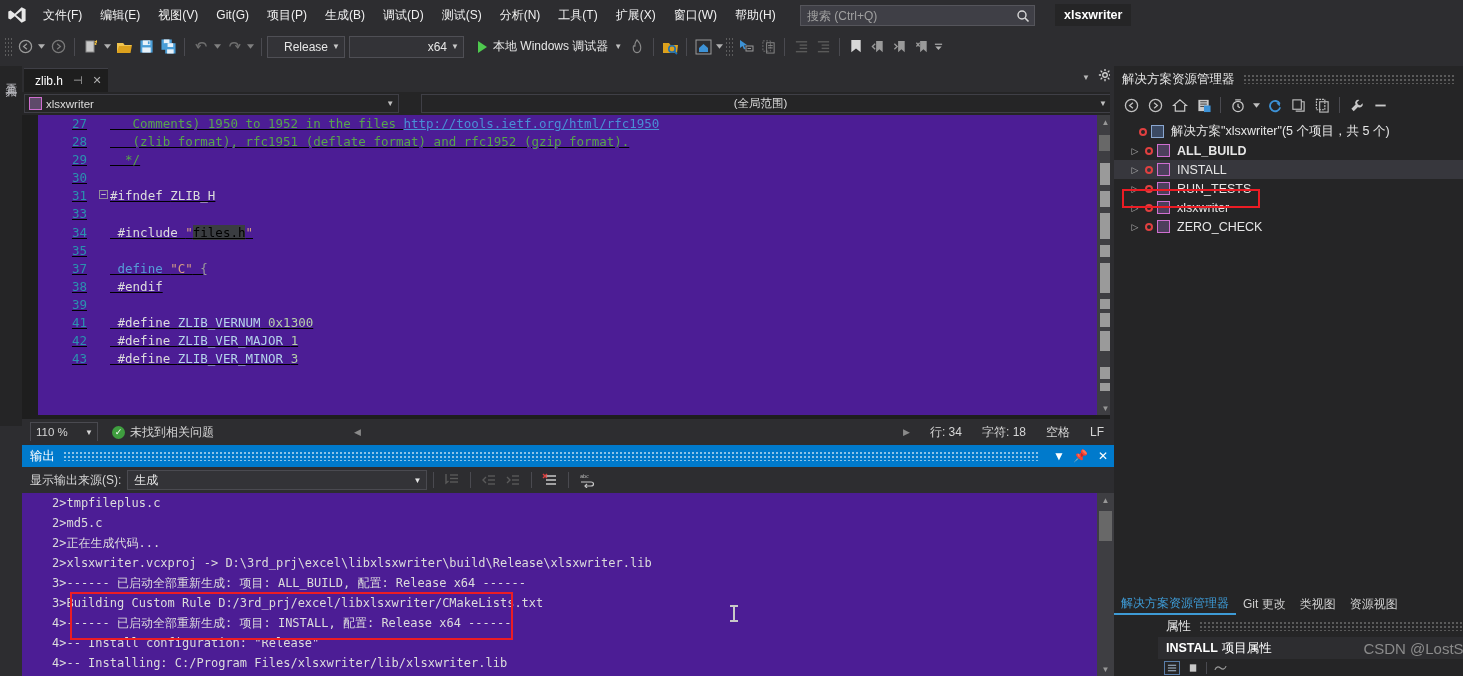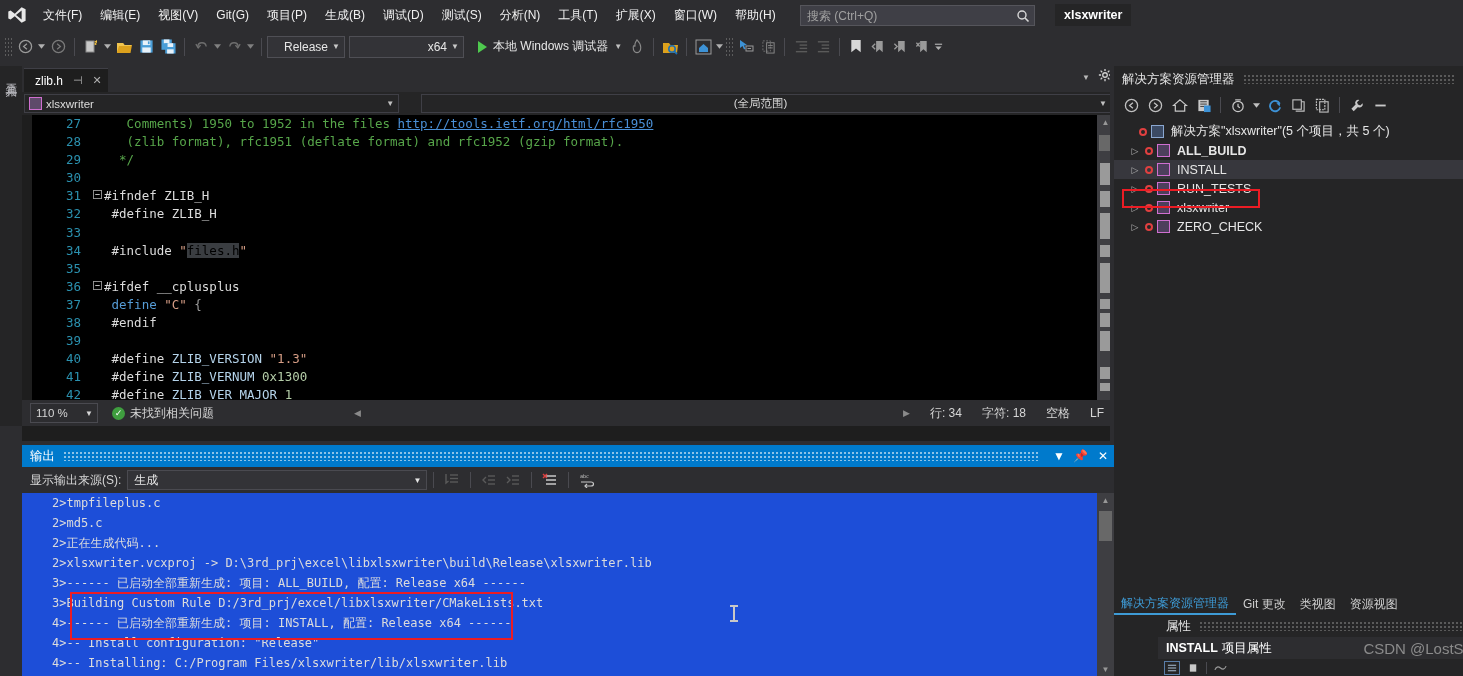--- a/index.html
+++ b/index.html
@@ -103,24 +103,24 @@
   .nav-combo .ca { width: 16px; text-align: center; font-size: 8px; color: #c0c0c0; }
   .nav-left { width: 380px; }
   .nav-right { width: 700px; justify-content: center; margin-left: 20px; }
   .nav-right .lbl { flex:1; text-align:center; }
   .ico-sq {
     width: 13px; height: 13px; margin-right: 4px; border: 1px solid #cf6fd0;
     background: #5e4a6a; display:inline-block; flex:none;
   }
 
   .code-area {
-    position: absolute; left: 10px; top: 49px; width: 1092px; height: 300px;
-    background: #000000; overflow: hidden;
+    position: absolute; left: 16px; top: 49px; width: 1092px; height: 300px;
+    background: #4c1d95; overflow: hidden;
     font-family: "DejaVu Sans Mono", "Liberation Mono", monospace;
-    font-size: 12.5px; line-height: 18.1px;
+    font-size: 12.5px; line-height: 18.1px; text-decoration: underline;
   }
   .code-line { display: flex; height: 18.1px; white-space: pre; }
   .ln {
     width: 58px; text-align: right; padding-right: 9px; color: #2b91af; flex: none;
     font-size: 12.5px;
   }
   .fold { width: 14px; flex:none; color:#9a9a9a; text-align:center; font-size: 10px; }
   .ctext { color: #dcdcdc; }
   .c-cmt { color: #57a64a; }
   .c-kw  { color: #9b9b9b; }
@@ -132,21 +132,21 @@
   .c-hl  { background: #3a3d41; }
 
   .editor-vscroll {
     position: absolute; right: 0; top: 49px; width: 17px; height: 300px; background: #3e3e42;
   }
   .ev-arrow { height: 14px; display:flex; align-items:center; justify-content:center; color:#989898; font-size:8px; }
   .ev-thumb { position:absolute; left:2px; top:20px; width:13px; height:16px; background:#686868; }
   .ev-mark { position:absolute; left:3px; width:10px; background:#9a9a9a; }
 
   .editor-status {
-    position: absolute; left: 0; top: 334px; width: 1092px; height: 26px;
+    position: absolute; left: 0; top: 353px; width: 1092px; height: 26px;
     background: #2d2d30; display: flex; align-items: center; color: #d6d6d6; font-size: 12px;
   }
   .zoom-combo {
     width: 68px; height: 20px; margin-left: 8px; border: 1px solid #4a4a50; background: #2d2d30;
     display: flex; align-items: center; padding-left: 5px; font-size: 11.5px;
   }
   .zoom-combo .ca { flex:1; text-align:right; padding-right: 4px; font-size: 8px; }
   .ok-circle {
     width: 13px; height: 13px; border-radius: 50%; background: #3f9e3f; margin: 0 5px 0 14px;
     display:flex; align-items:center; justify-content:center; color:#fff; font-size:9px; flex:none;
@@ -170,21 +170,21 @@
   .out-toolbar .lbl { margin-left: 8px; }
   .out-combo {
     width: 300px; height: 20px; margin-left: 6px; background: #333337; border: 1px solid #4a4a50;
     display:flex; align-items:center; padding-left: 6px; font-size: 12px; color:#e6e6e6;
   }
   .out-combo .ca { flex:1; text-align:right; padding-right: 5px; font-size:8px; }
   .ot-sep { width:1px; height:16px; background:#4a4a50; margin: 0 6px; }
   .ot-btn { width: 24px; height: 22px; display:flex; align-items:center; justify-content:center; }
 
   .out-text {
-    position:absolute; left:0; top:48px; width: 1075px; height: 183px; background:#1d4ed8;
+    position:absolute; left:0; top:48px; width: 1075px; height: 183px; background:#4c1d95;
     overflow:hidden; font-family: "DejaVu Sans Mono","Liberation Mono", monospace;
     font-size: 12px; line-height: 20px; color: #dcdcdc; padding-left: 30px; white-space: pre;
   }
   .out-vscroll { position:absolute; right:0; top:48px; width:17px; height:183px; background:#3e3e42; }
   .ov-arrow { height:14px; display:flex; align-items:center; justify-content:center; color:#989898; font-size:8px; }
   .ov-thumb { position:absolute; left:2px; top:18px; width:13px; height:30px; background:#686868; }
 
   .red-box-out {
     position:absolute; left: 70px; top: 592px; width: 443px; height: 48px;
     border: 2px solid #ec1c24; pointer-events:none;
@@ -514,32 +514,26 @@
 
     <div class="code-area" id="code-area">
         <div class="code-line"><span class="ln">27</span><span class="fold"></span><span><span class="c-cmt">   Comments) 1950 to 1952 in the files </span><span class="c-link">http://tools.ietf.org/html/rfc1950</span></span></div>
         <div class="code-line"><span class="ln">28</span><span class="fold"></span><span><span class="c-cmt">   (zlib format), rfc1951 (deflate format) and rfc1952 (gzip format).</span></span></div>
         <div class="code-line"><span class="ln">29</span><span class="fold"></span><span><span class="c-cmt">  */</span></span></div>
         <div class="code-line"><span class="ln">30</span><span class="fold"></span><span></span></div>
         <div class="code-line"><span class="ln">31</span><span class="fold"><svg width="9" height="9" viewBox="0 0 10 10">
               <rect x="0.5" y="0.5" width="9" height="9" fill="none" stroke="#9a9a9a"></rect>
               <line x1="2.5" y1="5" x2="7.5" y2="5" stroke="#cfcfcf"></line>
             </svg></span><span><span class="ctext">#ifndef </span><span class="ctext">ZLIB_H</span></span></div>
-        <div class="code-line"><span class="ln">32</span><span class="fold"></span><span><span class="ctext"> #define </span><span class="ctext">ZLIB_H</span></span></div>
         <div class="code-line"><span class="ln">33</span><span class="fold"></span><span></span></div>
         <div class="code-line"><span class="ln">34</span><span class="fold"></span><span><span class="ctext"> #include </span><span class="c-str">"</span><span class="c-hl">files.h</span><span class="c-str">"</span></span></div>
         <div class="code-line"><span class="ln">35</span><span class="fold"></span><span></span></div>
-        <div class="code-line"><span class="ln">36</span><span class="fold"><svg width="9" height="9" viewBox="0 0 10 10">
-              <rect x="0.5" y="0.5" width="9" height="9" fill="none" stroke="#9a9a9a"></rect>
-              <line x1="2.5" y1="5" x2="7.5" y2="5" stroke="#cfcfcf"></line>
-            </svg></span><span><span class="ctext">#ifdef </span><span class="ctext">__cplusplus</span></span></div>
         <div class="code-line"><span class="ln">37</span><span class="fold"></span><span><span class="c-blue"> define </span><span class="c-str">"C"</span><span class="c-kw"> {</span></span></div>
         <div class="code-line"><span class="ln">38</span><span class="fold"></span><span><span class="ctext"> #endif</span></span></div>
         <div class="code-line"><span class="ln">39</span><span class="fold"></span><span></span></div>
-        <div class="code-line"><span class="ln">40</span><span class="fold"></span><span><span class="ctext"> #define </span><span class="c-id">ZLIB_VERSION</span><span class="ctext"> </span><span class="c-str">"1.3"</span></span></div>
         <div class="code-line"><span class="ln">41</span><span class="fold"></span><span><span class="ctext"> #define </span><span class="c-id">ZLIB_VERNUM</span><span class="ctext"> </span><span class="c-num">0x1300</span></span></div>
         <div class="code-line"><span class="ln">42</span><span class="fold"></span><span><span class="ctext"> #define </span><span class="c-id">ZLIB_VER_MAJOR</span><span class="ctext"> </span><span class="c-num">1</span></span></div>
         <div class="code-line"><span class="ln">43</span><span class="fold"></span><span><span class="ctext"> #define </span><span class="c-id">ZLIB_VER_MINOR</span><span class="ctext"> </span><span class="c-num">3</span></span></div>
       </div>
 
     <div class="editor-vscroll">
       <div class="ev-arrow">▲</div>
       <div class="ev-thumb"></div>
       <div class="ev-mark" style="top:48px;height:22px"></div>
       <div class="ev-mark" style="top:76px;height:16px"></div>

